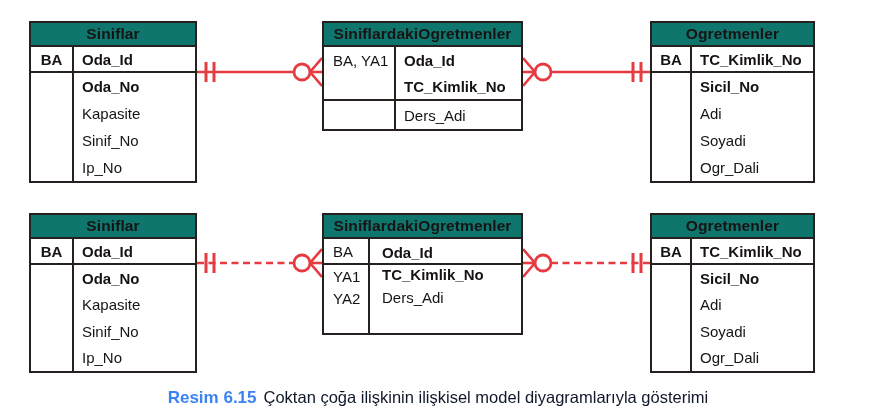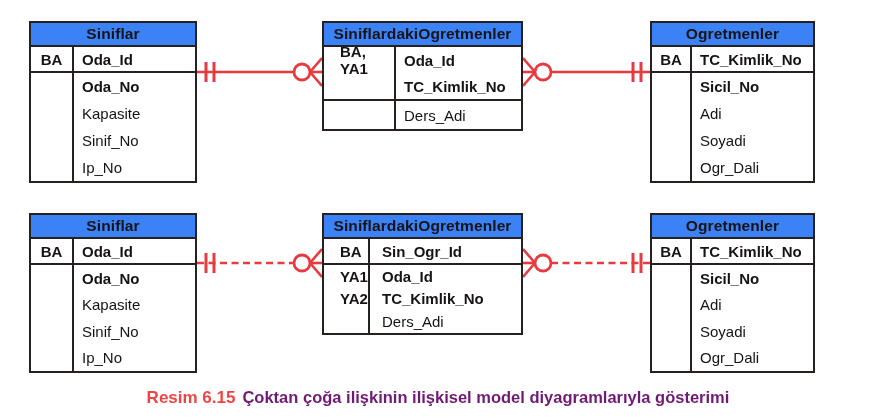--- a/index.html
+++ b/index.html
@@ -6,41 +6,41 @@
   body{
     width:876px;height:419px;position:relative;background:#ffffff;
     font-family:"Liberation Sans","DejaVu Sans",sans-serif;
     color:#171314;overflow:hidden;
   }
   .tbl{
     position:absolute;background:#fff;border:2px solid #26211f;
     box-sizing:border-box;font-size:15px;
   }
   .hdr{
-    height:22px;background:#3b82f6;border-bottom:2px solid #26211f;
+    height:22px;background:#0f766e;border-bottom:2px solid #26211f;
     display:flex;align-items:center;justify-content:center;
     font-weight:bold;font-size:15.5px;letter-spacing:.1px;
   }
   .body{position:absolute;left:0;right:0;top:24px;bottom:0;display:flex;justify-content:center;}
   .keycol{border-right:2px solid #26211f;box-sizing:border-box;display:flex;flex-direction:column;flex:none;}
   .fieldcol{flex:1;display:flex;flex-direction:column;min-width:0;}
   .cell{display:flex;align-items:center;flex:none;}
   .kc{justify-content:center;font-weight:bold;}
-  .kl{padding-left:16px;font-weight:bold;}
+  .kl{padding-left:9px;font-weight:normal;}
   .fc{padding-left:8px;}
   .b{font-weight:bold;}
   .gap{height:2px;flex:none;}
   .sep{position:absolute;left:0;right:0;height:2px;background:#26211f;}
   .conn{position:absolute;}
   .caption{
     position:absolute;left:0;top:388px;width:876px;text-align:center;
     white-space:nowrap;
   }
-  .cap-label{color:#ef4444;font-weight:bold;font-size:17px;margin-right:7px;}
-  .cap-text{color:#701a75;font-size:16.5px;font-weight:bold;}
+  .cap-label{color:#3b82f6;font-weight:bold;font-size:17px;margin-right:7px;}
+  .cap-text{color:#0f172a;font-size:16.5px;}
 </style>
 </head>
 <body>
 
 <div class="tbl" style="left:29px;top:21px;width:168px;height:162px;">
   <div class="hdr">Siniflar</div>
   <div class="body">
     <div class="keycol" style="width:43px;">
       <div class="cell kc" style="height:24px;">BA</div>
       <div class="gap"></div>
@@ -143,21 +143,20 @@
 <div class="tbl" style="left:322px;top:213px;width:201px;height:122px;">
   <div class="hdr">SiniflardakiOgretmenler</div>
   <div class="body">
     <div class="keycol" style="width:46px;">
       <div class="cell kl" style="height:24px;">BA</div>
       <div class="gap"></div>
       <div class="cell kl" style="height:22.6px;">YA1</div>
       <div class="cell kl" style="height:22.6px;">YA2</div>
     </div>
     <div class="fieldcol">
-      <div class="cell fc b" style="height:24px;padding-left:12px;">Sin_Ogr_Id</div>
       <div class="gap"></div>
       <div class="cell fc b" style="height:22.6px;padding-left:12px;">Oda_Id</div>
       <div class="cell fc b" style="height:22.6px;padding-left:12px;">TC_Kimlik_No</div>
       <div class="cell fc" style="height:22.6px;padding-left:12px;">Ders_Adi</div>
     </div>
   </div>
   <div class="sep" style="top:48px;"></div>
 </div>
 
 <div class="tbl" style="left:650px;top:213px;width:165px;height:160px;">

